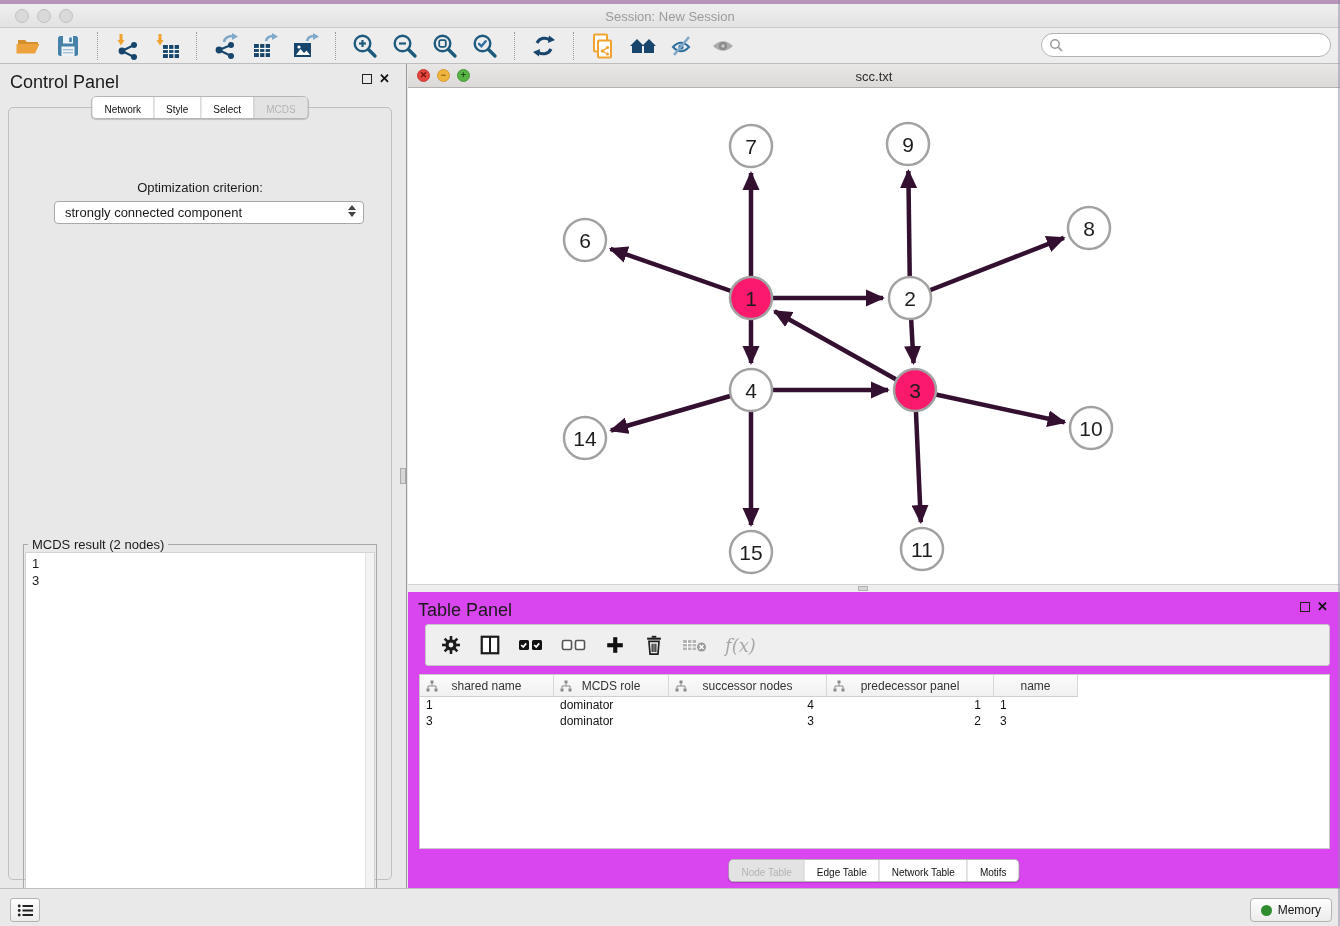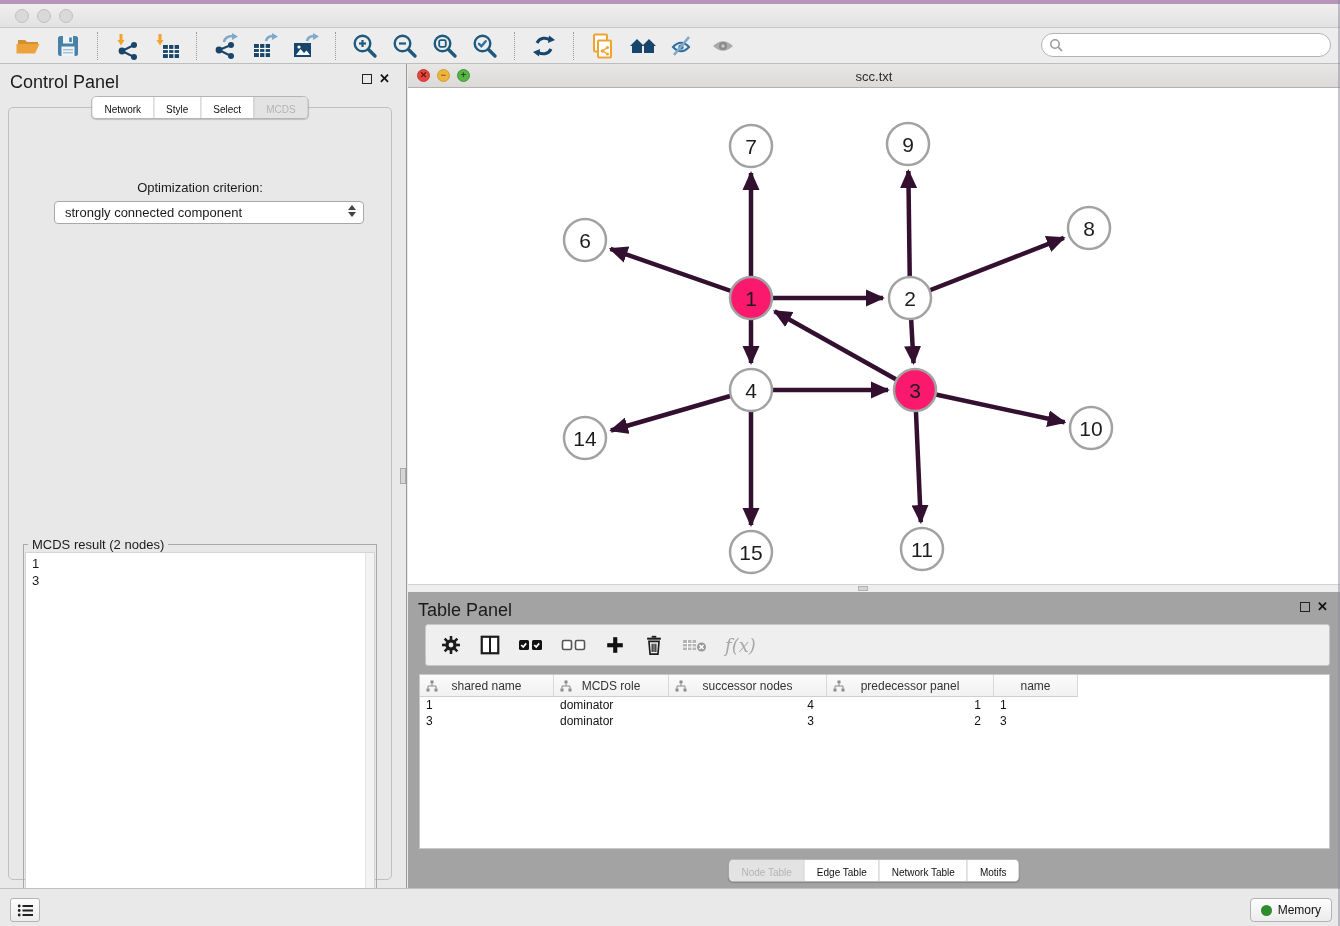--- a/index.html
+++ b/index.html
@@ -90,21 +90,21 @@
   .nw-traffic { position:absolute; top:5px; width:13px; height:13px; border-radius:50%;
     display:flex; align-items:center; justify-content:center; font-size:9px; font-weight:bold; line-height:1; }
   .nw-red   { left:9px;  background:#e4453c; border:1px solid #c33b33; color:#6b1410; }
   .nw-yellow{ left:29px; background:#f0b43e; border:1px solid #d29a32; color:#7a5a10; }
   .nw-green { left:49px; background:#58b345; border:1px solid #47953a; color:#1e4d1e; }
   .nw-canvas { position:absolute; left:0; top:24px; width:932px; height:496px; background:#fff; }
   .nw-bottomstrip { position:absolute; left:0; top:520px; width:932px; height:8px; background:#eee; border-top:1px solid #d2d2d2; }
   .nw-bottomstrip .grip { position:absolute; left:450px; top:1px; width:10px; height:5px; background:#d6d6d6; border:1px solid #b3b3b3; }
 
   
-  .table-panel { position:absolute; left:408px; top:592px; width:932px; height:296px; background:#a3a3a3; }
+  .table-panel { position:absolute; left:408px; top:592px; width:932px; height:296px; background:#d946ef; }
   .tp-float { right:30px; top:10px; } .tp-close { right:12px; top:8px; }
   .tp-toolbar { position:absolute; left:10px; right:10px; top:32px; height:42px;
     background:#efefef; border:1px solid #c6c6c6; border-radius:3px;
     display:flex; align-items:center; padding-left:14px;margin-left:7px; }
   .tt-icon { margin-right:17px; display:flex; align-items:center; justify-content:center; }
   .fx-label { font-family:"DejaVu Serif", serif; font-style:italic; font-size:18px; color:#a8a8a8; }
 
   .tp-table { position:absolute; left:11px; right:10px; top:82px; height:175px; background:#fff; border:1px solid #c9c9c9; }
   .thead { display:flex; height:22px; }
   .th { display:flex; align-items:center; justify-content:center; position:relative;
@@ -128,20 +128,21 @@
 </head>
 <body>
 
 <div class="top-accent"></div>
 <div class="side-accent-l"></div>
 
 <div class="titlebar">
   <div class="traffic t1"></div>
   <div class="traffic t2"></div>
   <div class="traffic t3"></div>
+  <div class="app-title">Session: New Session</div>
 </div>
 
 <div class="toolbar">
   <div class="tb-icon">
     <svg width="28" height="28" viewBox="0 0 28 28">
       <path d="M4 8 h7 l2 2 h11 v3 H4 z" fill="#d4902a"></path>
       <path d="M2.5 12 h23 l-4.5 9.5 H2.5 z" fill="#eda33d"></path>
     </svg>
   </div>
   <div class="tb-icon">

